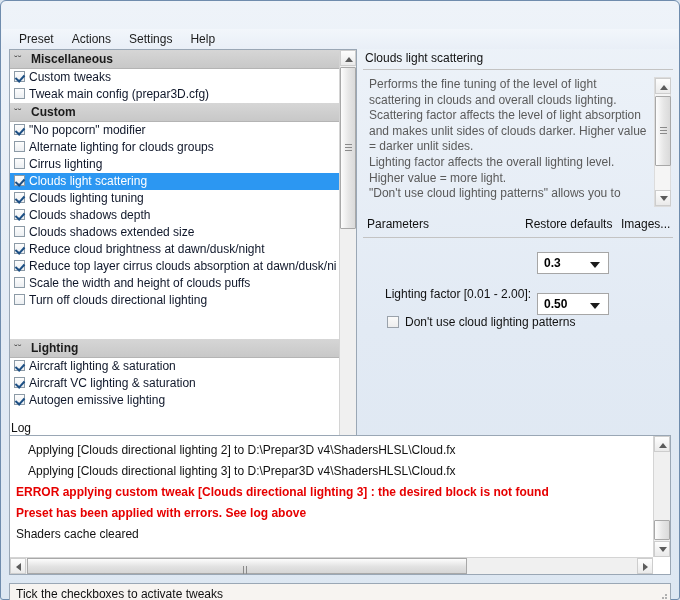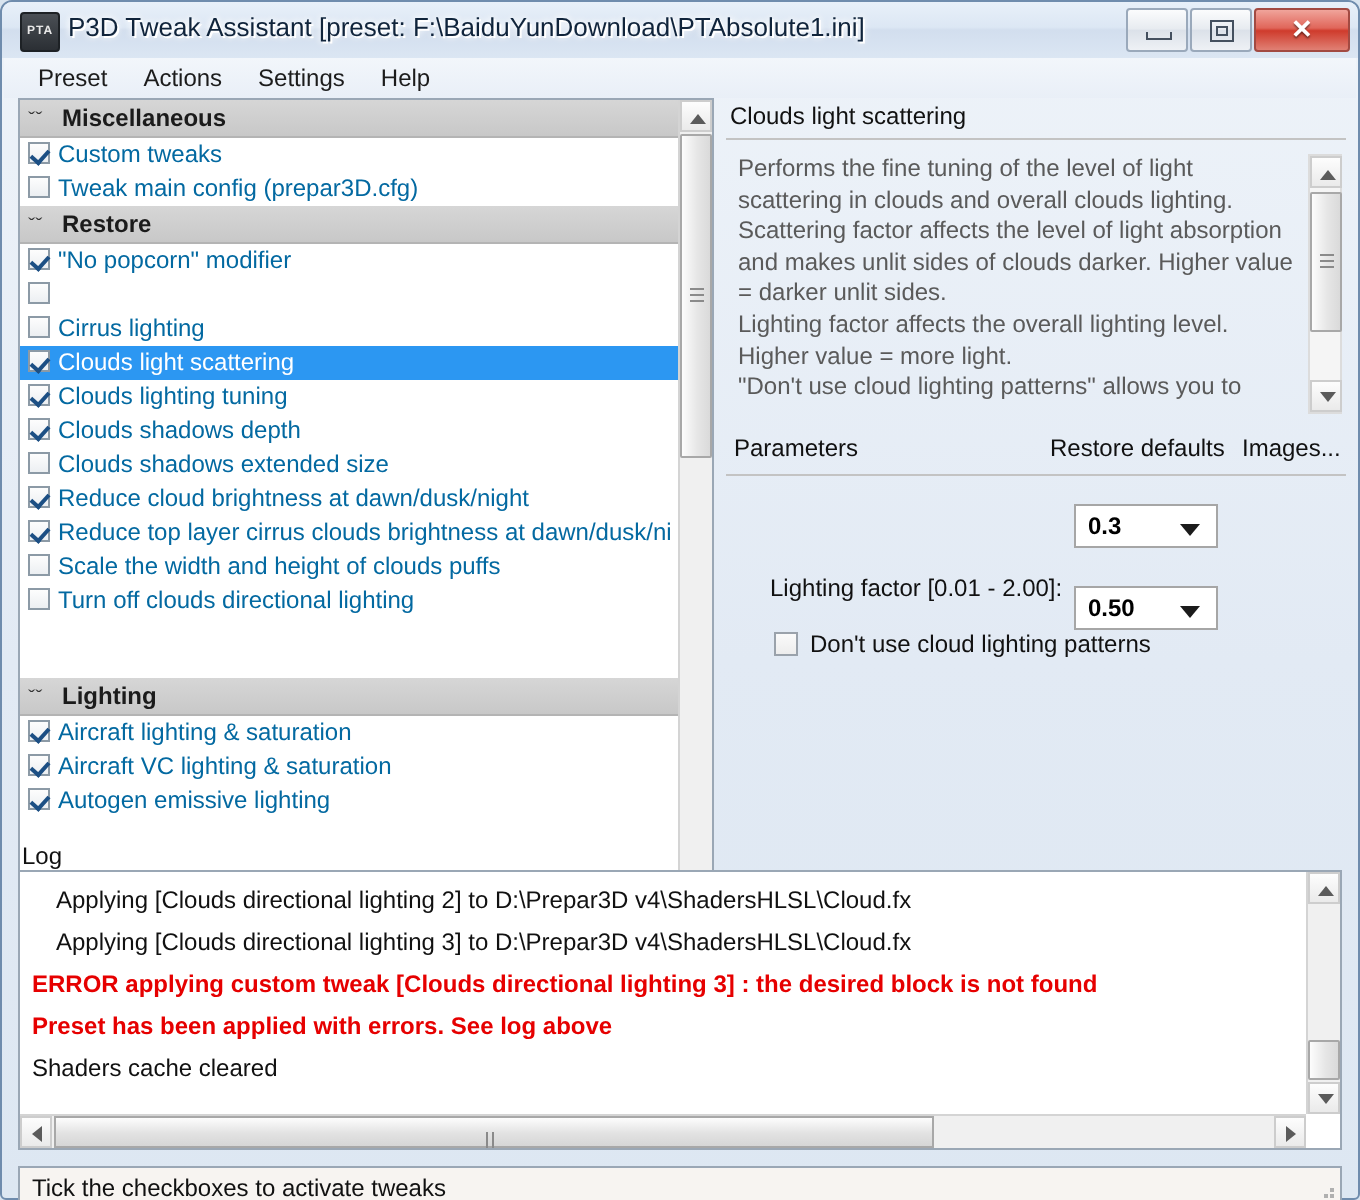--- a/index.html
+++ b/index.html
@@ -78,21 +78,21 @@
     font-size:12px;font-weight:bold;color:#1b1b1b;
     padding-left:4px;white-space:nowrap;
   }
   .chev{
     display:inline-block;width:14px;font-weight:normal;font-size:11px;
     color:#333;transform:scaleY(.85);
   }
   .grp .lbl{margin-left:3px;}
   .row{
     height:17px;line-height:17px;white-space:nowrap;
-    font-size:12px;color:#0369a1;padding-left:4px;
+    font-size:12px;color:#0f172a;padding-left:4px;
   }
   .row.sel{background:#2c97f2;color:#fff;}
   .cb{
     display:inline-block;width:11px;height:11px;vertical-align:-1px;
     border:1px solid #8c9aa6;background:linear-gradient(180deg,#fdfdfd,#eceff2);
     margin-right:4px;position:relative;box-sizing:border-box;
   }
   .cb.on:after{
     content:"";position:absolute;left:2px;top:1px;width:4px;height:7px;
     border:solid #1c4f84;border-width:0 2px 2px 0;transform:rotate(42deg);
@@ -188,60 +188,45 @@
   }
   .status-text{position:absolute;left:6px;top:3px;font-size:12px;color:#111;}
   .resize-grip{position:absolute;right:3px;bottom:2px;width:10px;height:10px;}
   .resize-grip i{position:absolute;width:2px;height:2px;background:#b0b0b0;}
 </style>
 </head>
 <body>
 
 <div class="window">
 
-  <div class="titlebar">
-    <div class="title-icon">PTA</div>
-    <div class="title-text">P3D Tweak Assistant [preset: F:\BaiduYunDownload\PTAbsolute1.ini]</div>
-    <div class="winbtns">
-      <div class="winbtn">
-        <span class="glyph-min"></span>
-      </div>
-      <div class="winbtn">
-        <span class="glyph-max"></span>
-      </div>
-      <div class="winbtn close">
-        <span class="glyph-close">✕</span>
-      </div>
-    </div>
-  </div>
 
   <div class="menubar">
     <div class="menu-item">Preset</div>
     <div class="menu-item">Actions</div>
     <div class="menu-item">Settings</div>
     <div class="menu-item">Help</div>
   </div>
 
   <div class="client">
 
     <div class="listpane">
       <div class="list-inner" id="list-inner">
           <div class="grp"><span class="chev">ˇˇ</span><span class="lbl">Miscellaneous</span></div>
           <div class="row"><span class="cb on"></span><span>Custom tweaks</span></div>
           <div class="row"><span class="cb"></span><span>Tweak main config (prepar3D.cfg)</span></div>
-          <div class="grp"><span class="chev">ˇˇ</span><span class="lbl">Restore</span></div>
+          <div class="grp"><span class="chev">ˇˇ</span><span class="lbl">Custom</span></div>
           <div class="row"><span class="cb on"></span><span>"No popcorn" modifier</span></div>
-          <div class="row"><span class="cb"></span></div>
+          <div class="row"><span class="cb"></span><span>Alternate lighting for clouds groups</span></div>
           <div class="row"><span class="cb"></span><span>Cirrus lighting</span></div>
           <div class="row sel"><span class="cb on"></span><span>Clouds light scattering</span></div>
           <div class="row"><span class="cb on"></span><span>Clouds lighting tuning</span></div>
           <div class="row"><span class="cb on"></span><span>Clouds shadows depth</span></div>
           <div class="row"><span class="cb"></span><span>Clouds shadows extended size</span></div>
           <div class="row"><span class="cb on"></span><span>Reduce cloud brightness at dawn/dusk/night</span></div>
-          <div class="row"><span class="cb on"></span><span>Reduce top layer cirrus clouds brightness at dawn/dusk/ni</span></div>
+          <div class="row"><span class="cb on"></span><span>Reduce top layer cirrus clouds absorption at dawn/dusk/ni</span></div>
           <div class="row"><span class="cb"></span><span>Scale the width and height of clouds puffs</span></div>
           <div class="row"><span class="cb"></span><span>Turn off clouds directional lighting</span></div>
           <div class="spacer"></div>
           <div class="grp"><span class="chev">ˇˇ</span><span class="lbl">Lighting</span></div>
           <div class="row"><span class="cb on"></span><span>Aircraft lighting &amp; saturation</span></div>
           <div class="row"><span class="cb on"></span><span>Aircraft VC lighting &amp; saturation</span></div>
           <div class="row"><span class="cb on"></span><span>Autogen emissive lighting</span></div>
         </div>
       <div class="vsb">
         <div class="sb-btn up">

